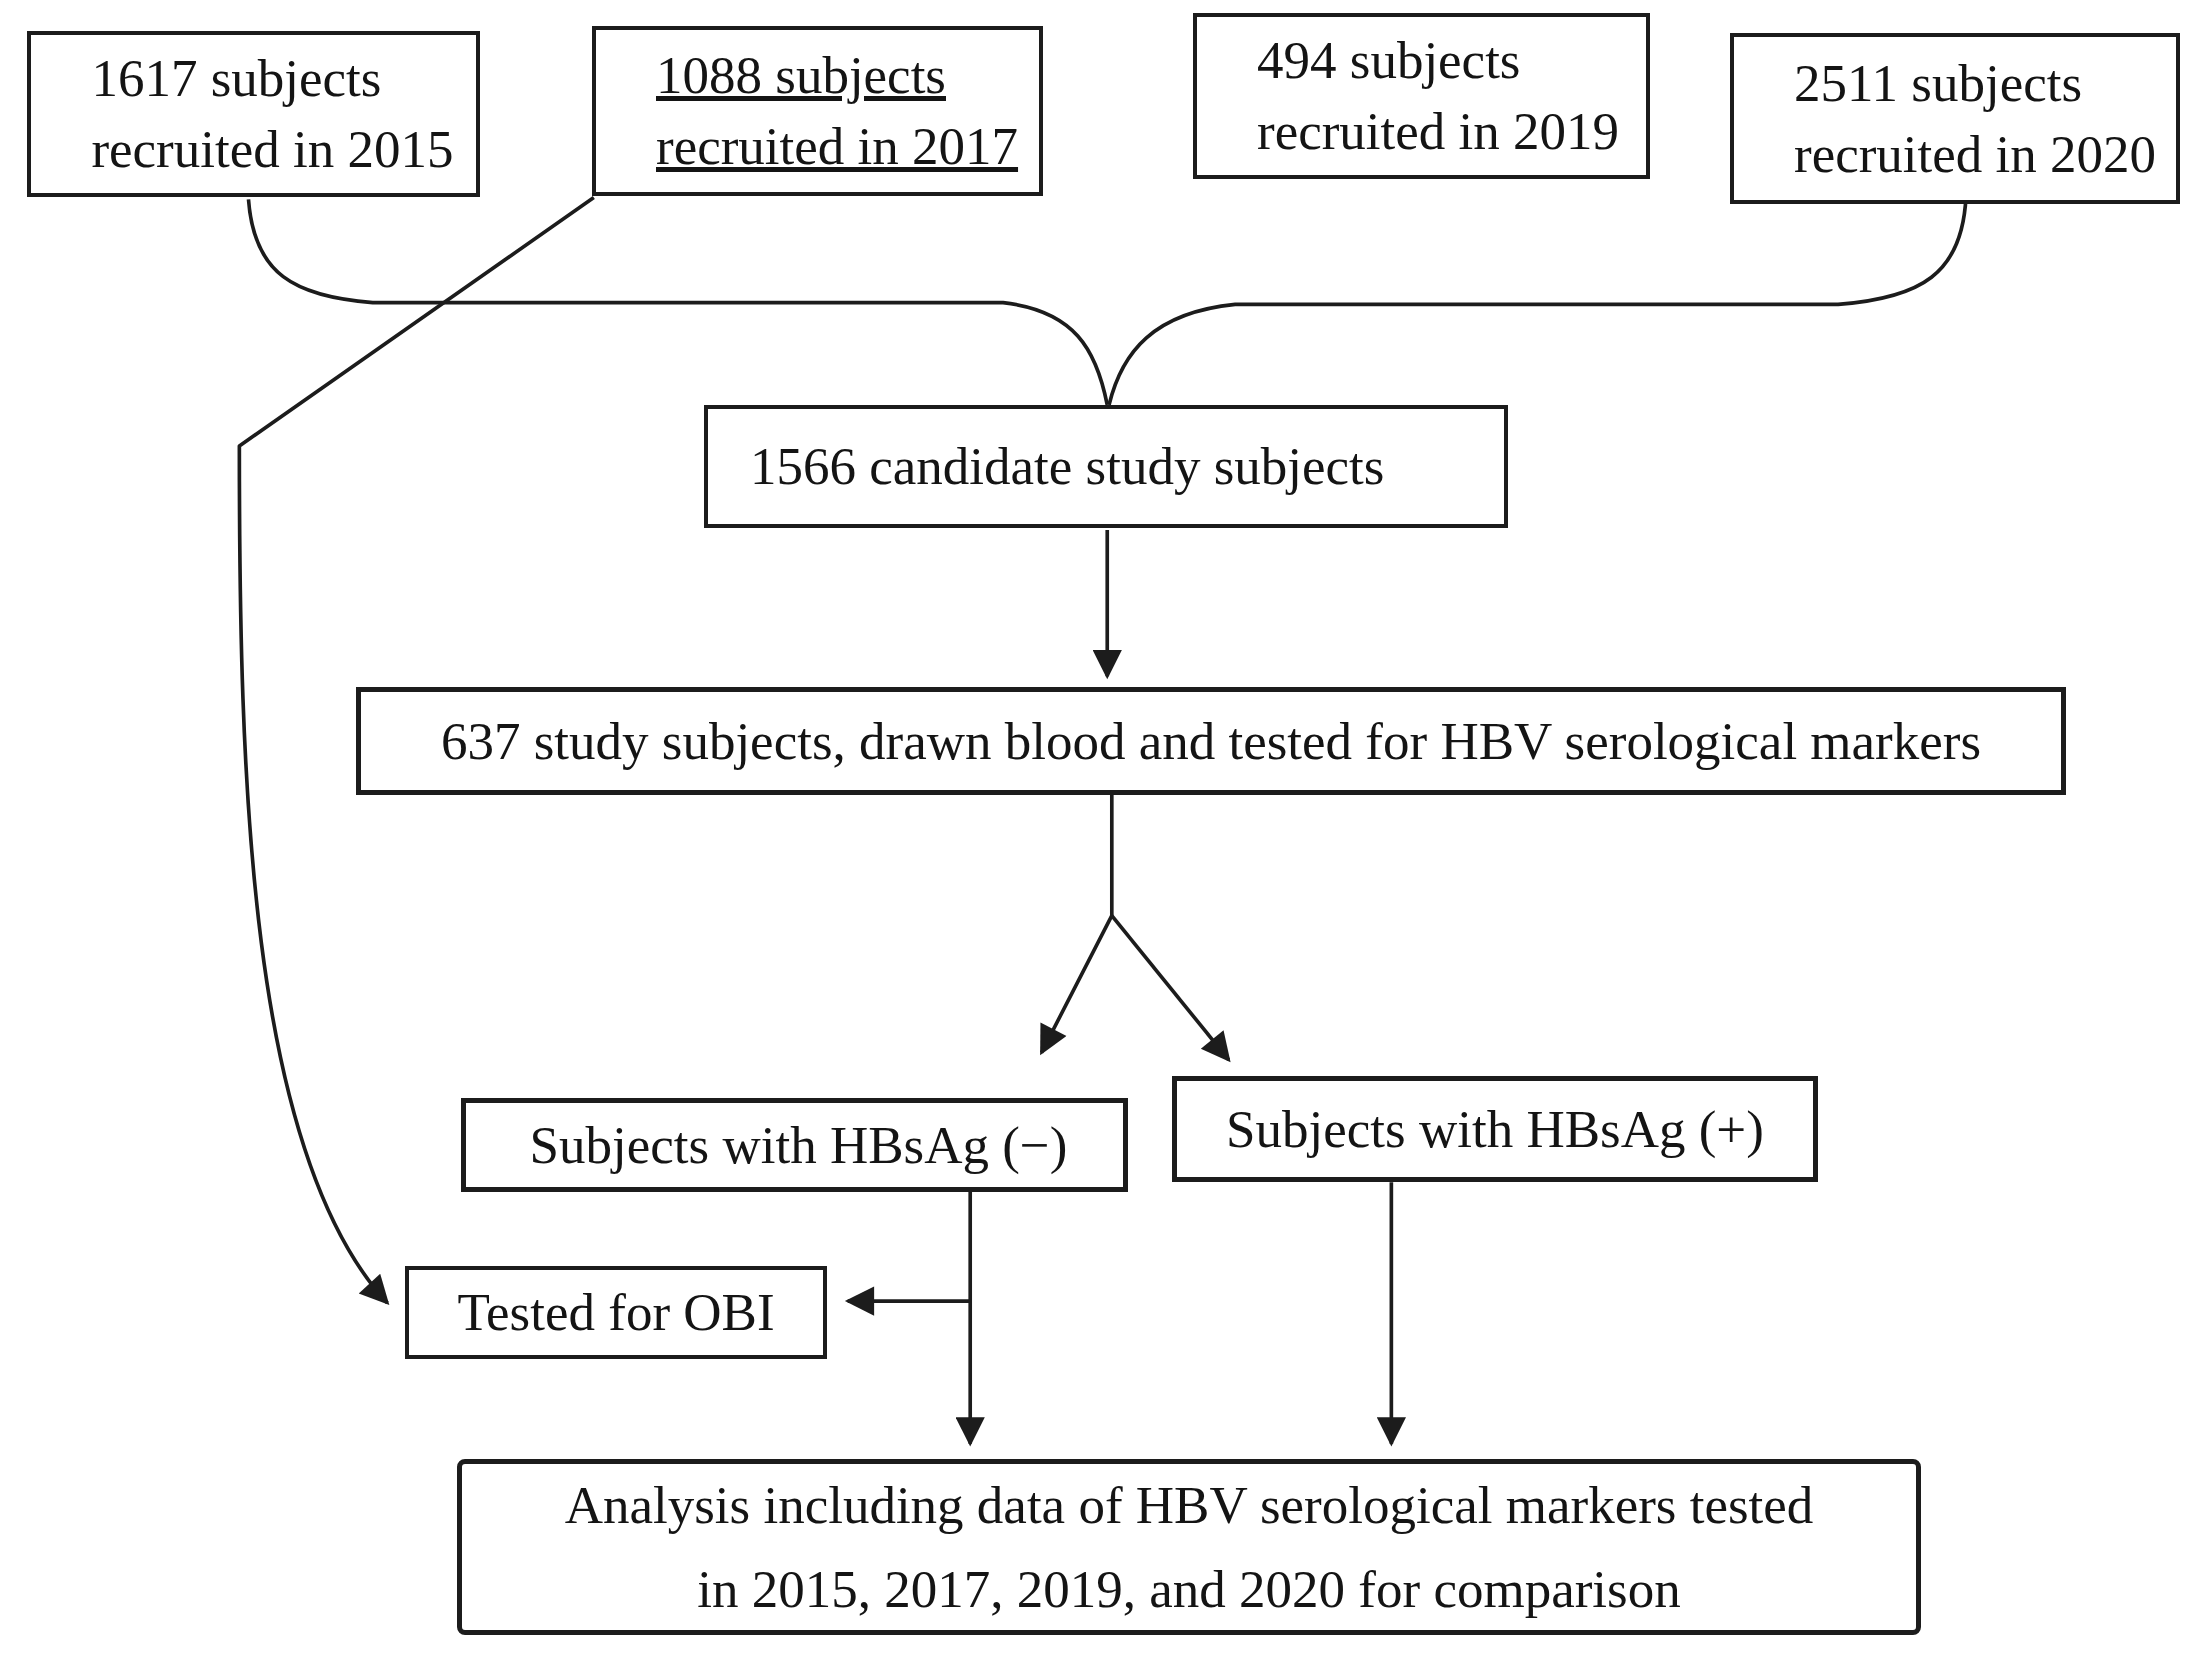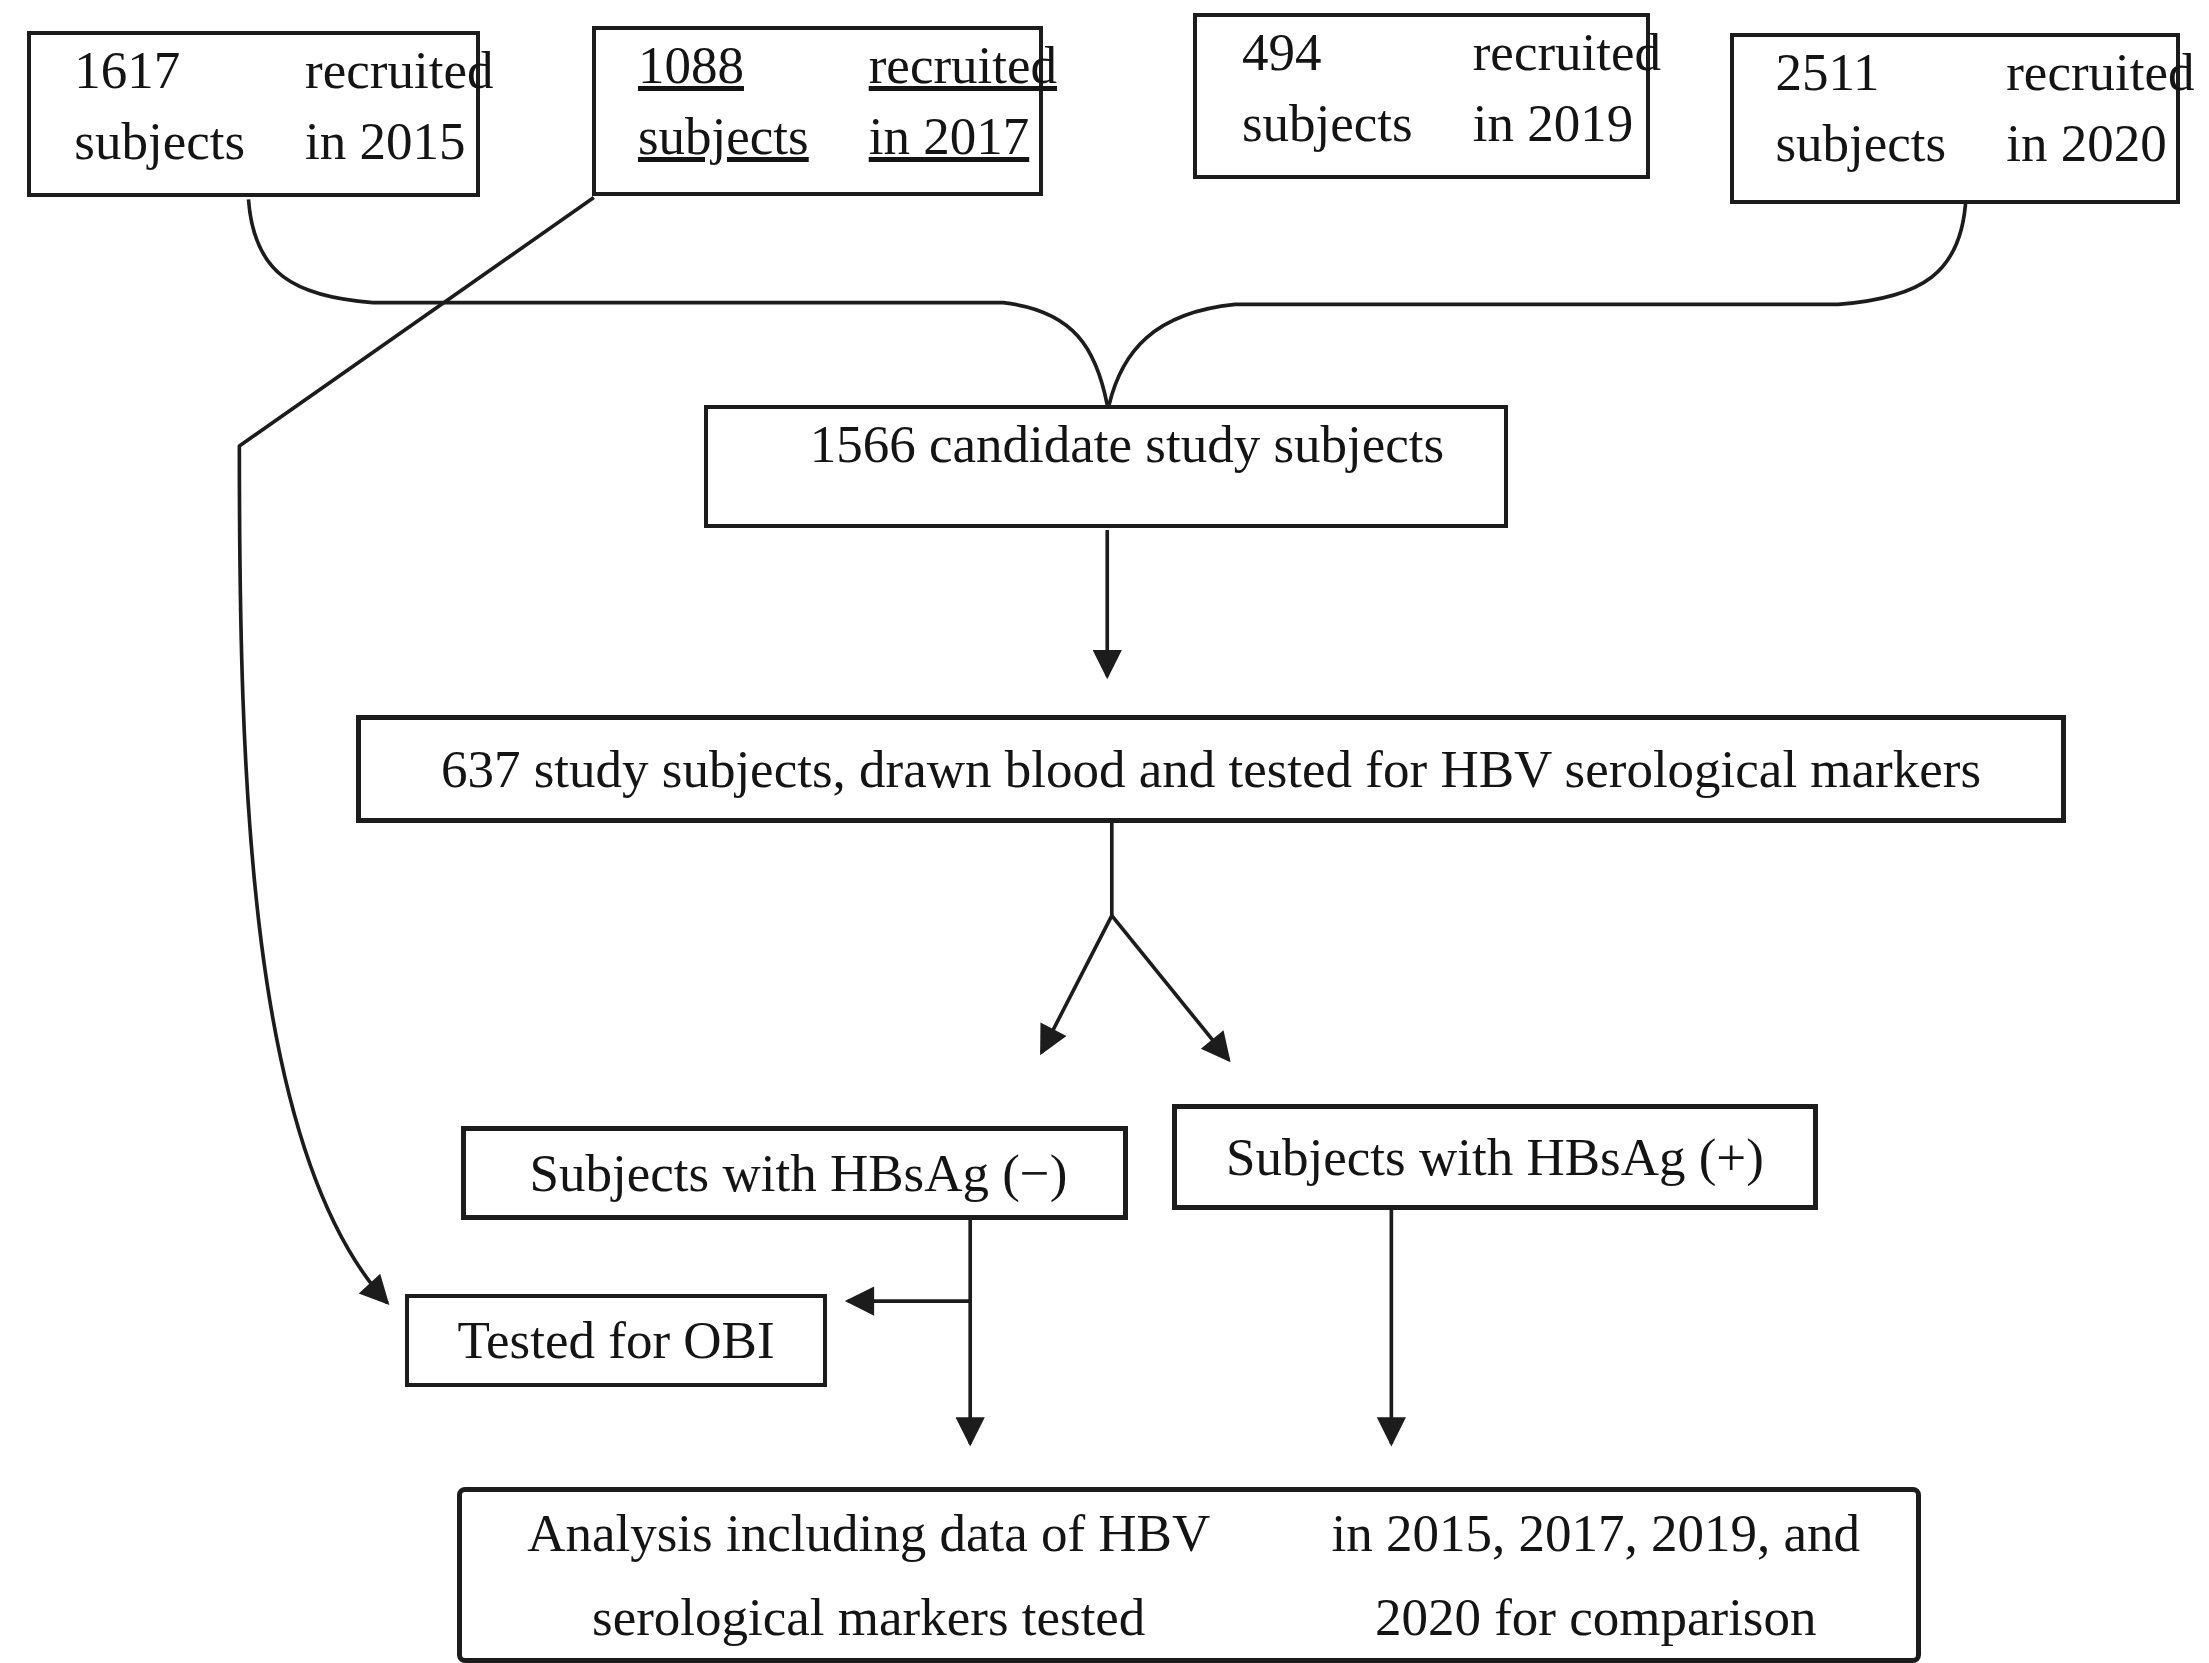--- a/index.html
+++ b/index.html
@@ -11,29 +11,29 @@
     color:#141414;
     overflow:hidden;
   }
   svg.lines{position:absolute;left:0;top:0;width:2209px;height:1664px;}
   .box{
     position:absolute;
     background:#ffffff;
     border:4.6px solid #1c1c1c;
     box-sizing:border-box;
     display:flex;
-    flex-direction:row;
+    flex-direction:column;
     justify-content:center;
     font-size:53px;
     line-height:71px;
     color:#141414;
   }
   .box.thick{border-width:5.5px;}
   .box.left-align{align-items:flex-start;text-align:left;}
-  .box.center{align-items:center;text-align:center;margin-top:28px;}
+  .box.center{align-items:center;text-align:center;}
   .box.left-align .ln{padding-left:60px;}
   .box.pad-sm .ln{padding-left:42px;}
   .analysis .ln{line-height:84px;}
 </style>
 </head>
 <body>
 
 <div class="stage">
 
   <svg class="lines" viewBox="0 0 2418 1821" aria-hidden="true">

